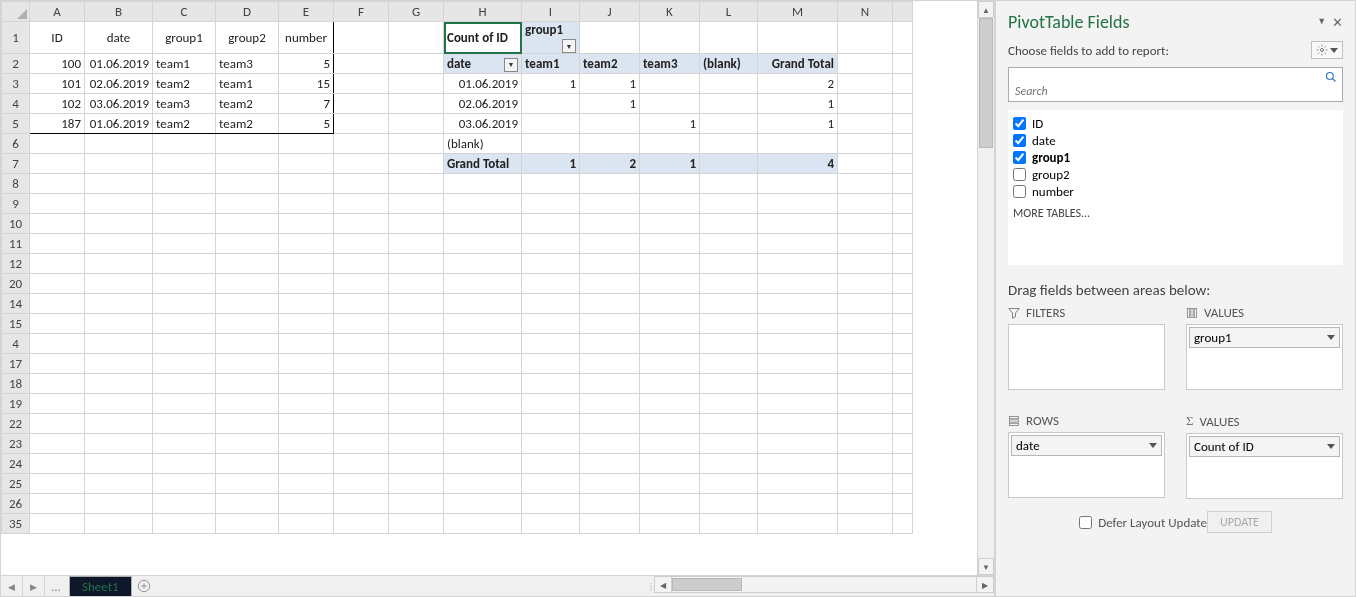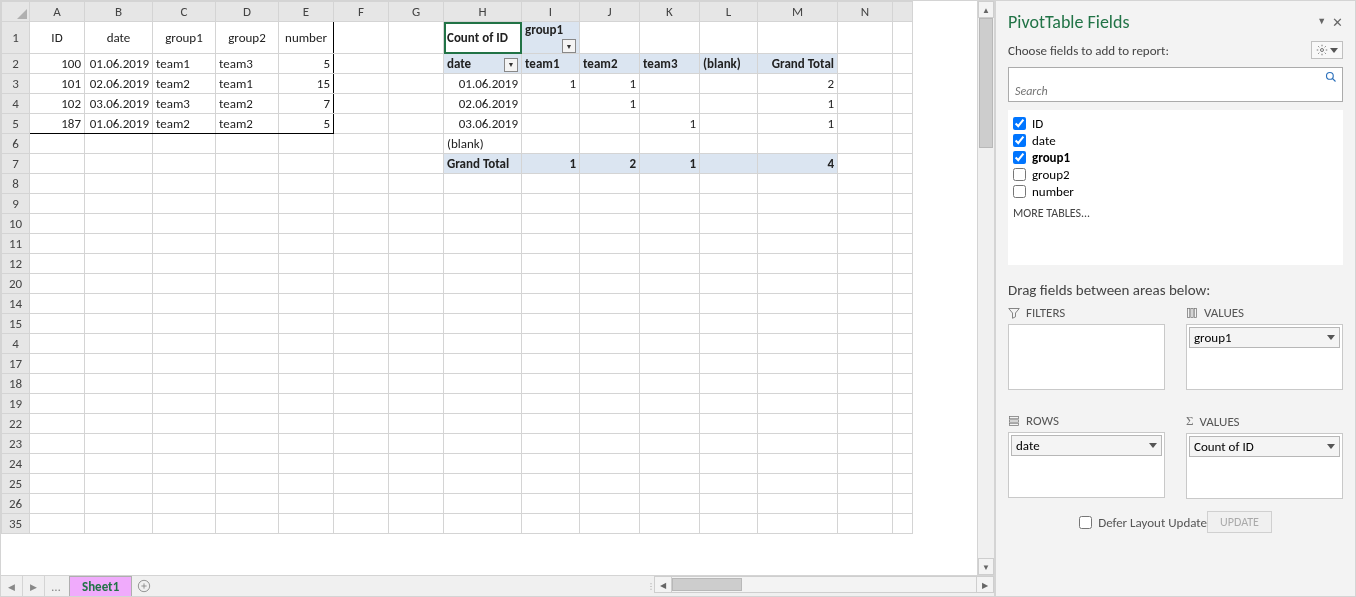--- a/index.html
+++ b/index.html
@@ -24,21 +24,21 @@
 .corner{position:relative;}
 .dropdown-btn { display:inline-flex; float:right; width:14px; height:14px; border:1px solid #888; background:#f4f4f4; align-items:center; justify-content:center; font-size:7px; color:#333; margin-top:2px; }
 .vscroll { width:17px; background:#f0f0f0; border-left:1px solid #d4d4d4; display:flex; flex-direction:column; }
 .vscroll .arr { height:17px; border:1px solid #cecece; background:#f3f3f3; display:flex; align-items:center; justify-content:center; font-size:8px; color:#666; }
 .vscroll .track { flex:1; position:relative; }
 .vscroll .thumb { position:absolute; top:0; left:1px; right:1px; height:130px; background:#cdcdcd; border:1px solid #b8b8b8; }
 .hscroll-row { height:21px; display:flex; border-top:1px solid #d4d4d4; background:#f0f0f0; }
 .tabnav { display:flex; align-items:center; height:100%; }
 .tabnav .arrbtn { width:22px; height:100%; display:flex; align-items:center; justify-content:center; color:#888; font-size:9px; border-right:1px solid #d4d4d4; }
 .tabnav .dots { width:22px; text-align:center; color:#888; }
-.tab { height:100%; border:1px solid #aeaeae; border-bottom:none; background:#f0abfc; padding:2px 12px; color:#217346; font-weight:bold; display:flex; align-items:center; border-radius:0 0 0 0; margin-left:2px; }
+.tab { height:100%; border:1px solid #aeaeae; border-bottom:none; background:#0f172a; padding:2px 12px; color:#217346; font-weight:normal; display:flex; align-items:center; border-radius:0 0 0 0; margin-left:2px; }
 .tabadd { width:24px; display:flex; align-items:center; justify-content:center; color:#666; }
 .tabadd svg{width:14px;height:14px}
 .hscroll-spacer{flex:1;display:flex;align-items:center;}
 .hscroll-bar { width:340px; height:17px; display:flex; align-items:center; border:1px solid #cecece; background:#f3f3f3; }
 .hscroll-bar .arr{width:17px;height:100%;display:flex;align-items:center;justify-content:center;font-size:8px;color:#666;border-right:1px solid #cecece}
 .hscroll-bar .arr:last-child{border-left:1px solid #cecece;border-right:none}
 .hscroll-bar .track{flex:1;position:relative;height:100%}
 .hscroll-bar .thumb{position:absolute;left:0;top:1px;bottom:1px;width:70px;background:#cdcdcd;border:1px solid #b8b8b8}
 .grid-split{width:6px;display:flex;align-items:center;justify-content:center;color:#999;font-size:8px}
 

